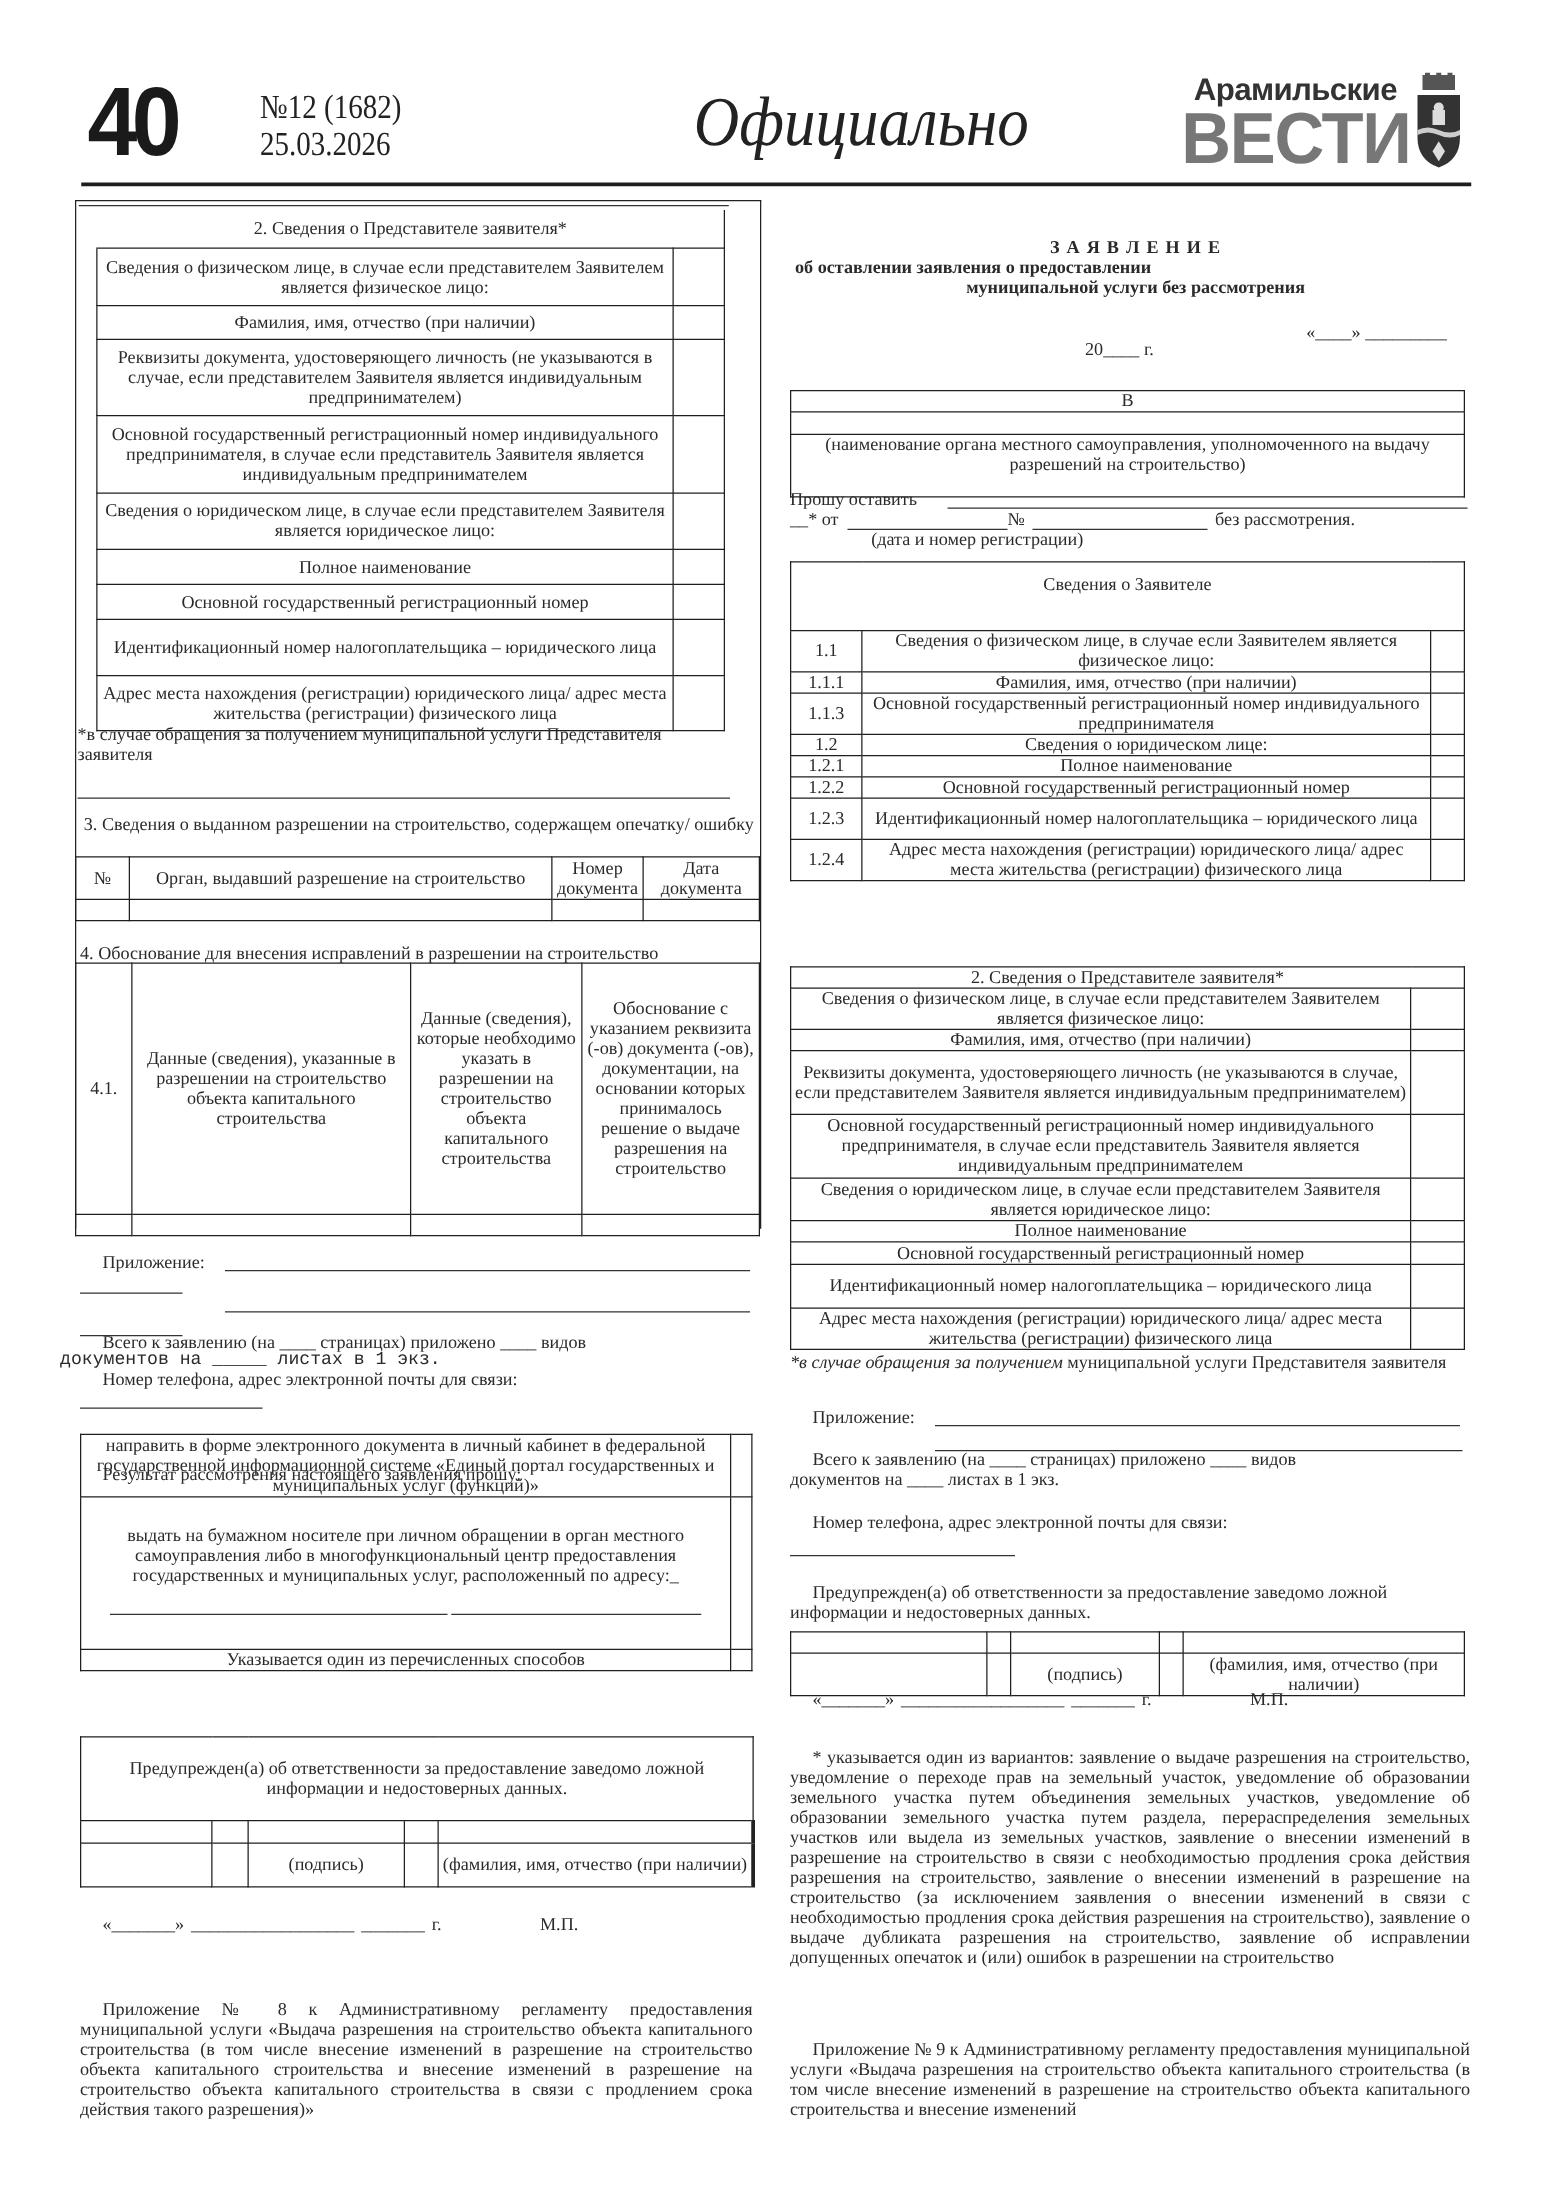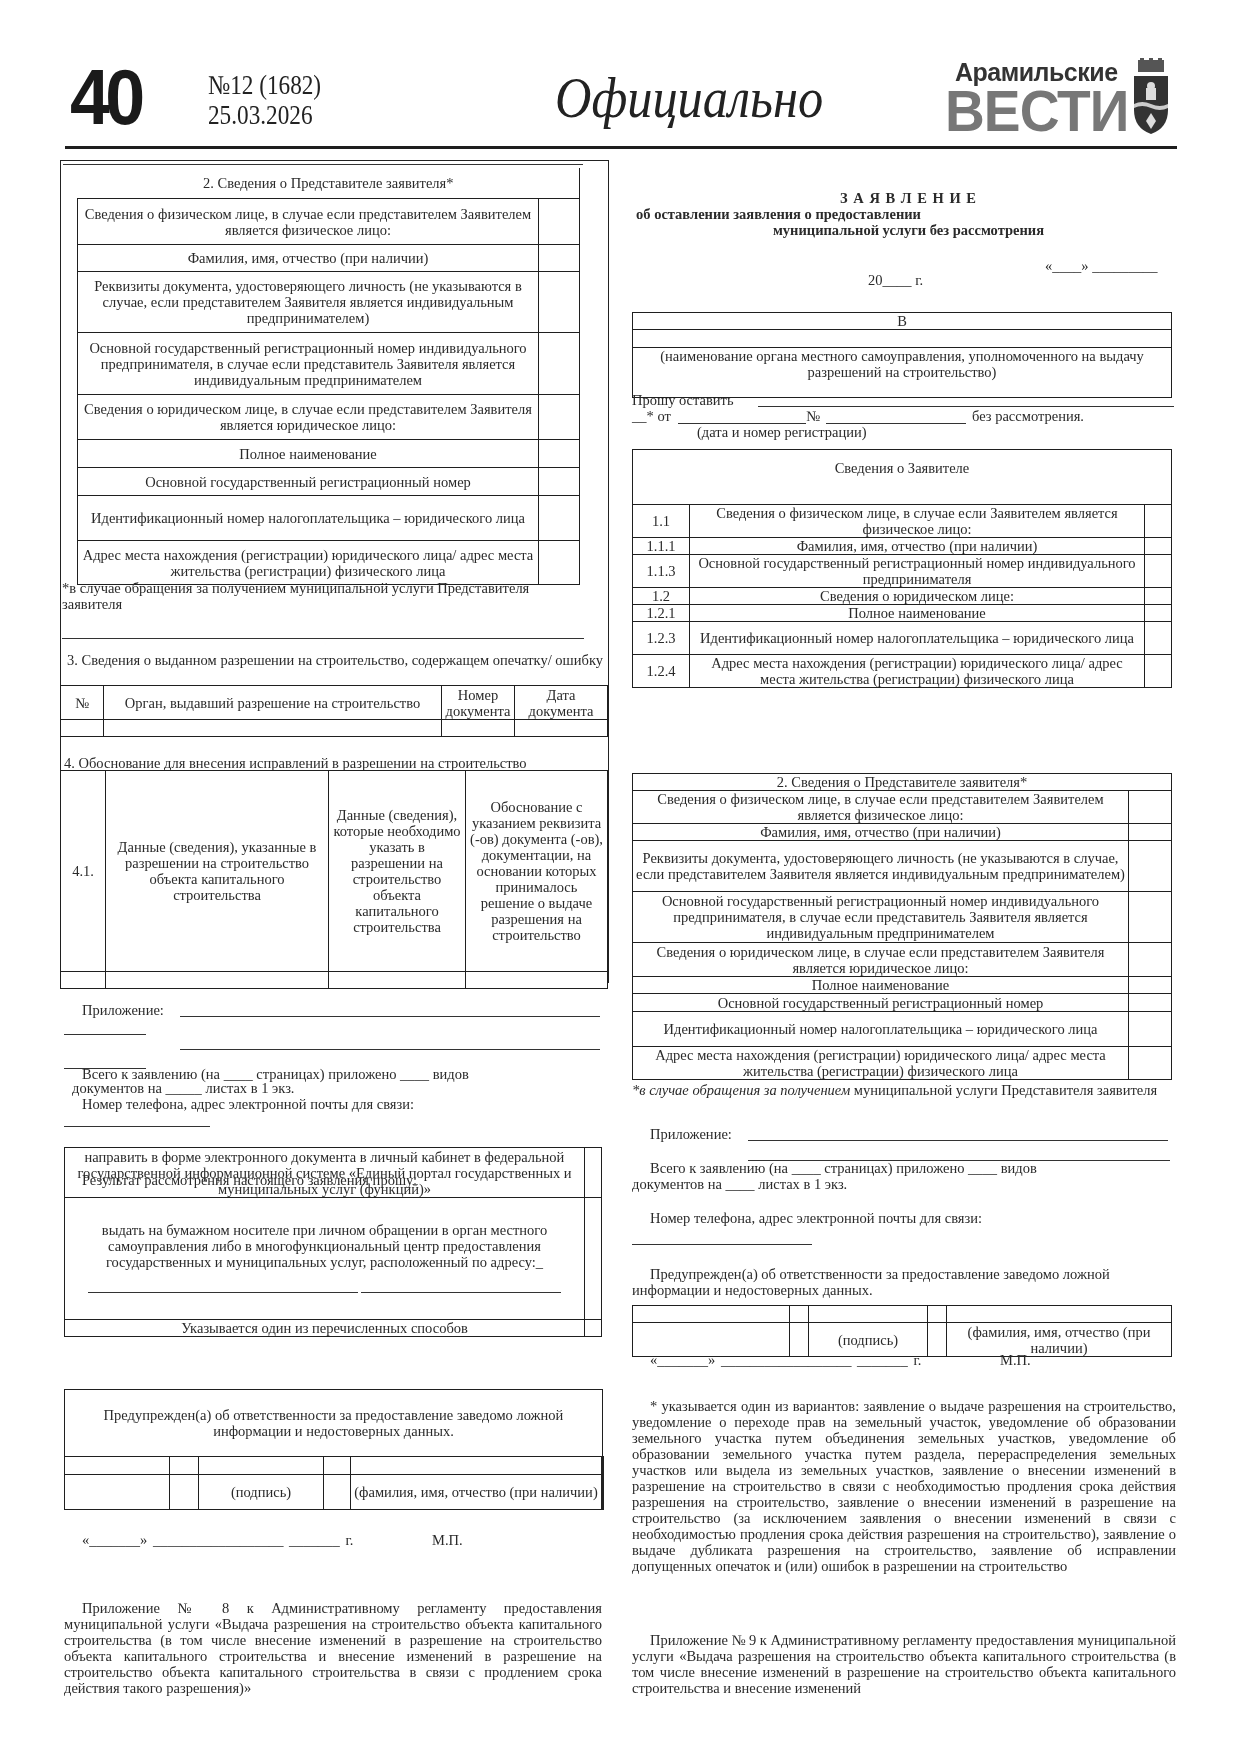--- a/index.html
+++ b/index.html
@@ -135,21 +135,21 @@
       </tr>
 </tbody>
   </table>
 
 <div class="abs t" style="left:82px;top:1002px;">Приложение:</div>
 <div class="hline" style="left:180px;top:1016px;width:420px;"></div>
 <div class="hline" style="left:64px;top:1034px;width:82px;"></div>
 <div class="hline" style="left:180px;top:1049px;width:420px;"></div>
 <div class="hline" style="left:64px;top:1068px;width:82px;"></div>
 <div class="abs t" style="left:82px;top:1066px;">Всего к заявлению (на ____ страницах) приложено ____ видов</div>
-<div class="abs t" style="left:72px;top:1080px;">документов на _____ листах в 1 экз.</div>
+<div class="abs t" style="left:48px;top:1080px;font-family:Liberation Mono, monospace;">документов на _____ листах в 1 экз.</div>
 <div class="abs t" style="left:82px;top:1096px;">Номер телефона, адрес электронной почты для связи:</div>
 <div class="hline" style="left:64px;top:1126px;width:146px;"></div>
 <div class="abs t" style="left:82px;top:1172px;">Результат рассмотрения настоящего заявления прошу:</div>
 
 <table class="f" style="left:64px;top:1147px;width:538px;">
   <tbody>
       <tr style="height:50px">
         <td>направить в форме электронного документа в личный кабинет в федеральной государственной информационной системе «Единый портал государственных и муниципальных услуг (функций)»</td>
         <td style="width:10px"></td>
       </tr>
@@ -242,20 +242,25 @@
   <tr style="height:17px">
         <td>1.2</td>
         <td>Сведения о юридическом лице:</td>
         <td></td>
       </tr>
   <tr style="height:17px">
         <td>1.2.1</td>
         <td>Полное наименование</td>
         <td></td>
       </tr>
+  <tr style="height:17px">
+        <td>1.2.2</td>
+        <td>Основной государственный регистрационный номер</td>
+        <td></td>
+      </tr>
   <tr style="height:33px">
         <td>1.2.3</td>
         <td>Идентификационный номер налогоплательщика – юридического лица</td>
         <td></td>
       </tr>
   <tr style="height:33px">
         <td>1.2.4</td>
         <td>Адрес места нахождения (регистрации) юридического лица/ адрес места жительства (регистрации) физического лица</td>
         <td></td>
       </tr>

